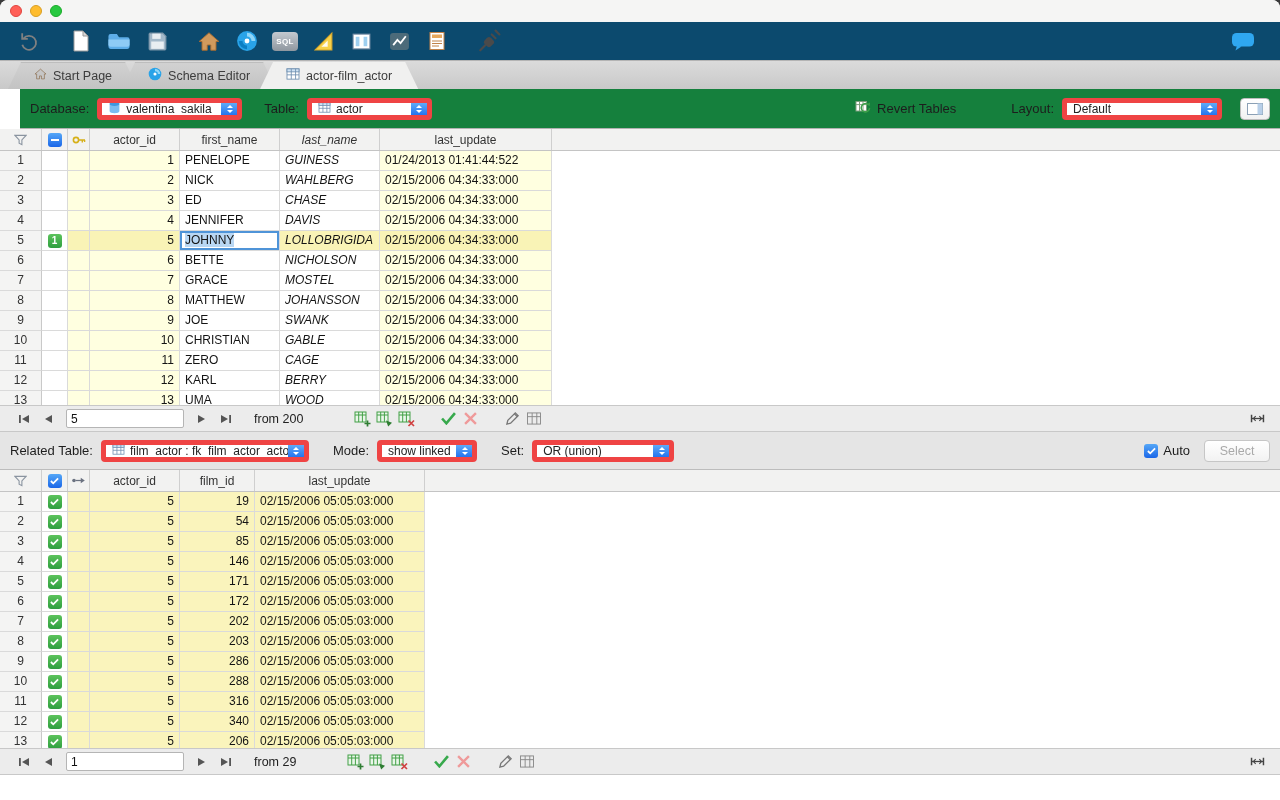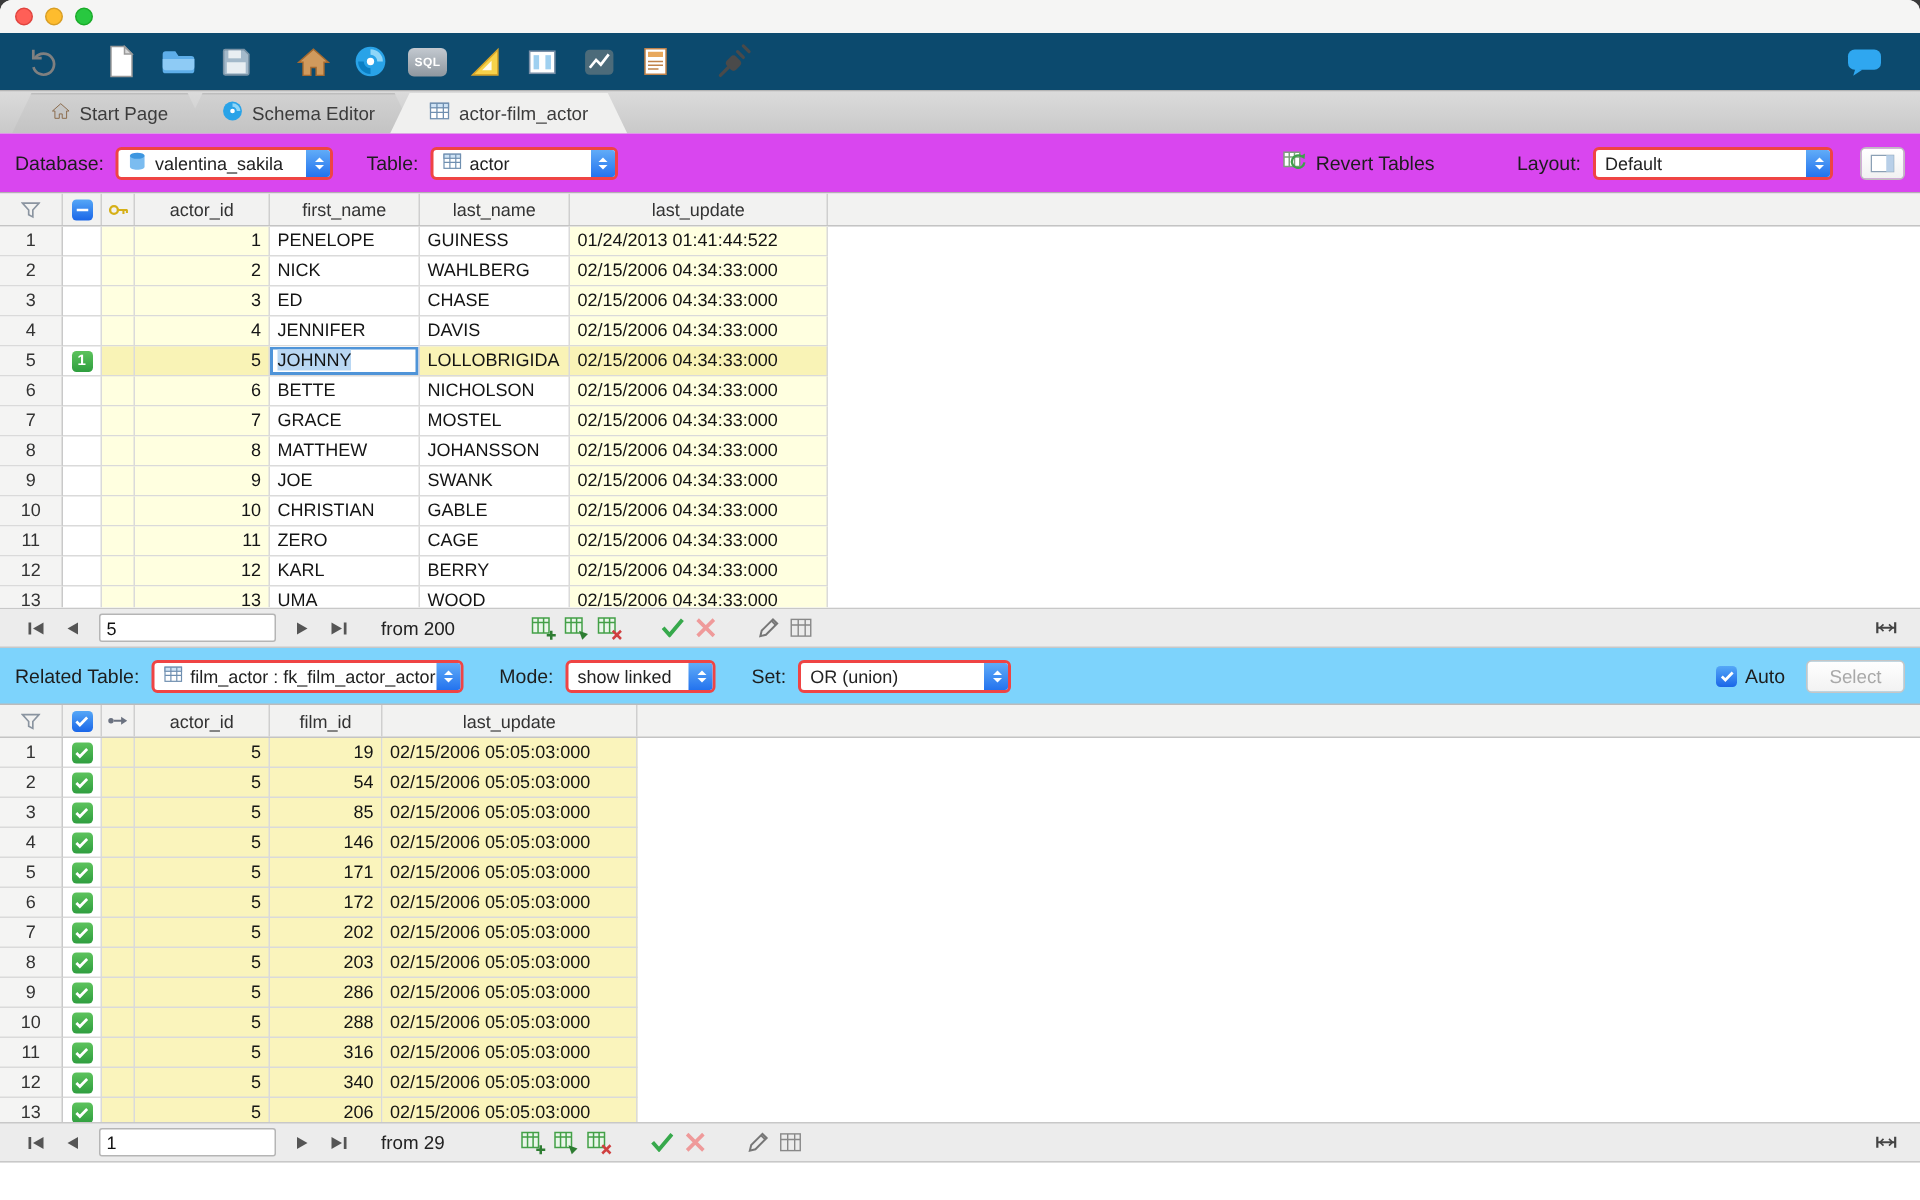--- a/index.html
+++ b/index.html
@@ -21,62 +21,62 @@
   .sql-badge { width:26px; height:19px; border-radius:4px; background:linear-gradient(#c3c9d0,#8f979f); color:#fff; font-size:8px; font-weight:bold; display:flex; align-items:center; justify-content:center; letter-spacing:.3px; }
   .tb-gap { width:14px; }
   .tb-spring { flex:1; }
 
   
   .tabbar { flex:0 0 29px; background:linear-gradient(#dbdbdb,#c9c9c9); border-top:1px solid #b4b4b4; display:flex; align-items:flex-end; padding-left:8px; }
   .tab { height:27px; display:flex; align-items:center; justify-content:center; gap:6px; padding:0 26px; clip-path:polygon(13px 0, calc(100% - 13px) 0, 100% 100%, 0 100%); background:linear-gradient(#d2d2d2,#c3c3c3); margin-right:-16px; font-size:12.5px; color:#3c3c3c; white-space:nowrap; box-shadow:inset 0 1px 0 #bdbdbd; }
   .tab.active { background:#f0f0ef; z-index:3; box-shadow:none; }
 
   
-  .controlbar { flex:0 0 40px; background:#d946ef; border-bottom:1px solid #b2b2b2; display:flex; align-items:center; padding:4px 10px; font-size:13px; color:#1d1d1d; }
+  .controlbar { flex:0 0 40px; background:#15803d; border-bottom:1px solid #b2b2b2; display:flex; align-items:center; padding:4px 10px; font-size:13px; color:#1d1d1d;margin-left:20px; }
   .lbl { margin-right:8px; white-space:nowrap; }
-  .dd { height:22px; background:#fff; border:2px solid #ef4444; border-radius:4px; display:flex; align-items:center; font-size:12px; color:#222; position:relative; padding:0 22px 0 6px; gap:5px; white-space:nowrap; overflow:hidden; }
+  .dd { height:22px; background:#fff; border:5px solid #ef4444; border-radius:4px; display:flex; align-items:center; font-size:12px; color:#222; position:relative; padding:0 22px 0 6px; gap:5px; white-space:nowrap; overflow:hidden; }
   .stepper { position:absolute; right:-1px; top:-1px; bottom:-1px; width:17px; border-radius:0 4px 4px 0; background:linear-gradient(#64aff8,#2070ee); display:flex; flex-direction:column; align-items:center; justify-content:center; gap:2px; }
   .stepper i { width:0; height:0; border:3.5px solid transparent; display:block; }
   .stepper .up { border-bottom-color:#fff; border-top-width:0; }
   .stepper .dn { border-top-color:#fff; border-bottom-width:0; }
   .tool-txt-btn { display:flex; align-items:center; gap:6px; font-size:13px; color:#1d1d1d; }
   .sq-btn { width:30px; height:22px; border:1px solid #bdbdbd; border-radius:4px; background:linear-gradient(#fff,#f1f1f1); display:flex; align-items:center; justify-content:center; }
 
   
   .grid { position:relative; background:#fff; overflow:hidden; }
   .grid1 { flex:0 0 276px; }
   .grid2 { flex:0 0 278px; }
   .ghead { height:22px; background:#f2f2f1; border-bottom:1px solid #c4c4c4; display:flex; font-size:12px; color:#333; }
   .hcell { border-right:1px solid #cfcfcf; display:flex; align-items:center; justify-content:center; height:100%; }
   .grid1 .gbody { height:254px; overflow:hidden; }
   .grid2 .gbody { height:256px; overflow:hidden; }
   .grow { display:flex; height:20px; }
   .cell { border-right:1px solid #dadada; border-bottom:1px solid #dadada; height:20px; line-height:19px; font-size:12px; color:#141414; padding:0 5px; overflow:hidden; white-space:nowrap; }
-  .w-gut{width:42px;} .w-chk{width:26px;} .w-key{width:22px;} .w-id{width:90px;} .w-fn{width:100px;} .w-ln{width:100px;} .w-lu{width:172px;} .w-fid{width:75px;} .w-lu2{width:170px;}
+  .w-gut{width:42px;} .w-chk{width:26px;} .w-key{width:22px;} .w-id{width:90px;} .w-fn{width:100px;} .w-ln{width:100px;font-style:italic;} .w-lu{width:172px;} .w-fid{width:75px;} .w-lu2{width:170px;}
   .gut { background:#f4f4f3; text-align:center; color:#333; border-right:1px solid #c9c9c9; }
   .num { text-align:right; }
   .pale { background:#ffffe0; }
   .selrow { background:#f9f3b6; }
   .hl { background:#faf4bc; }
   .center { display:flex; align-items:center; justify-content:center; padding:0; }
   .edit { background:#fff; box-shadow:inset 0 0 0 2px #4f94d8; }
   .tsel { background:#b9d7f3; }
   .badge { width:14px; height:14px; border-radius:3px; background:linear-gradient(#5cc35c,#2f9e3f); color:#fff; font-size:10px; font-weight:bold; display:flex; align-items:center; justify-content:center; }
   .cb { width:14px; height:14px; border-radius:3px; background:linear-gradient(#55a7f7,#1a66e8); display:flex; align-items:center; justify-content:center; }
 
   
   .navbar { flex:0 0 27px; background:#ececec; border-top:1px solid #c8c8c8; border-bottom:1px solid #c8c8c8; display:flex; align-items:center; padding:0 12px; font-size:12.5px; color:#222; }
   .navbtn { width:24px; height:18px; display:flex; align-items:center; justify-content:center; }
   .navinput { width:118px; height:19px; border:1px solid #b5b5b5; border-radius:2px; font:12px "Liberation Sans",sans-serif; padding:0 4px; margin:0 6px; background:#fff; color:#111; }
   .from { margin-left:16px; }
   .navico { width:22px; height:20px; display:flex; align-items:center; justify-content:center; }
   .nav-spring { flex:1; }
 
   
-  .relatedbar { flex:0 0 38px; background:#7dd3fc; border-bottom:1px solid #bcbcbc; display:flex; align-items:center; padding:0 10px; font-size:13px; color:#1d1d1d; }
+  .relatedbar { flex:0 0 38px; background:#e5e5e5; border-bottom:1px solid #bcbcbc; display:flex; align-items:center; padding:0 10px; font-size:13px; color:#1d1d1d; }
   .btn-select { width:66px; height:22px; border:1px solid #c6c6c6; border-radius:4px; background:linear-gradient(#fff,#f2f2f2); color:#a9a9a9; font-size:12.5px; display:flex; align-items:center; justify-content:center; }
   .auto { display:flex; align-items:center; gap:5px; margin-right:14px; }
 
   
   .statusbar { flex:0 0 25px; background:#ececec; border-top:1px solid #c2c2c2; display:flex; align-items:center; padding:0 8px; font-size:12.5px; color:#333; }
 </style>
 </head>
 <body>
 
 <div class="window">

